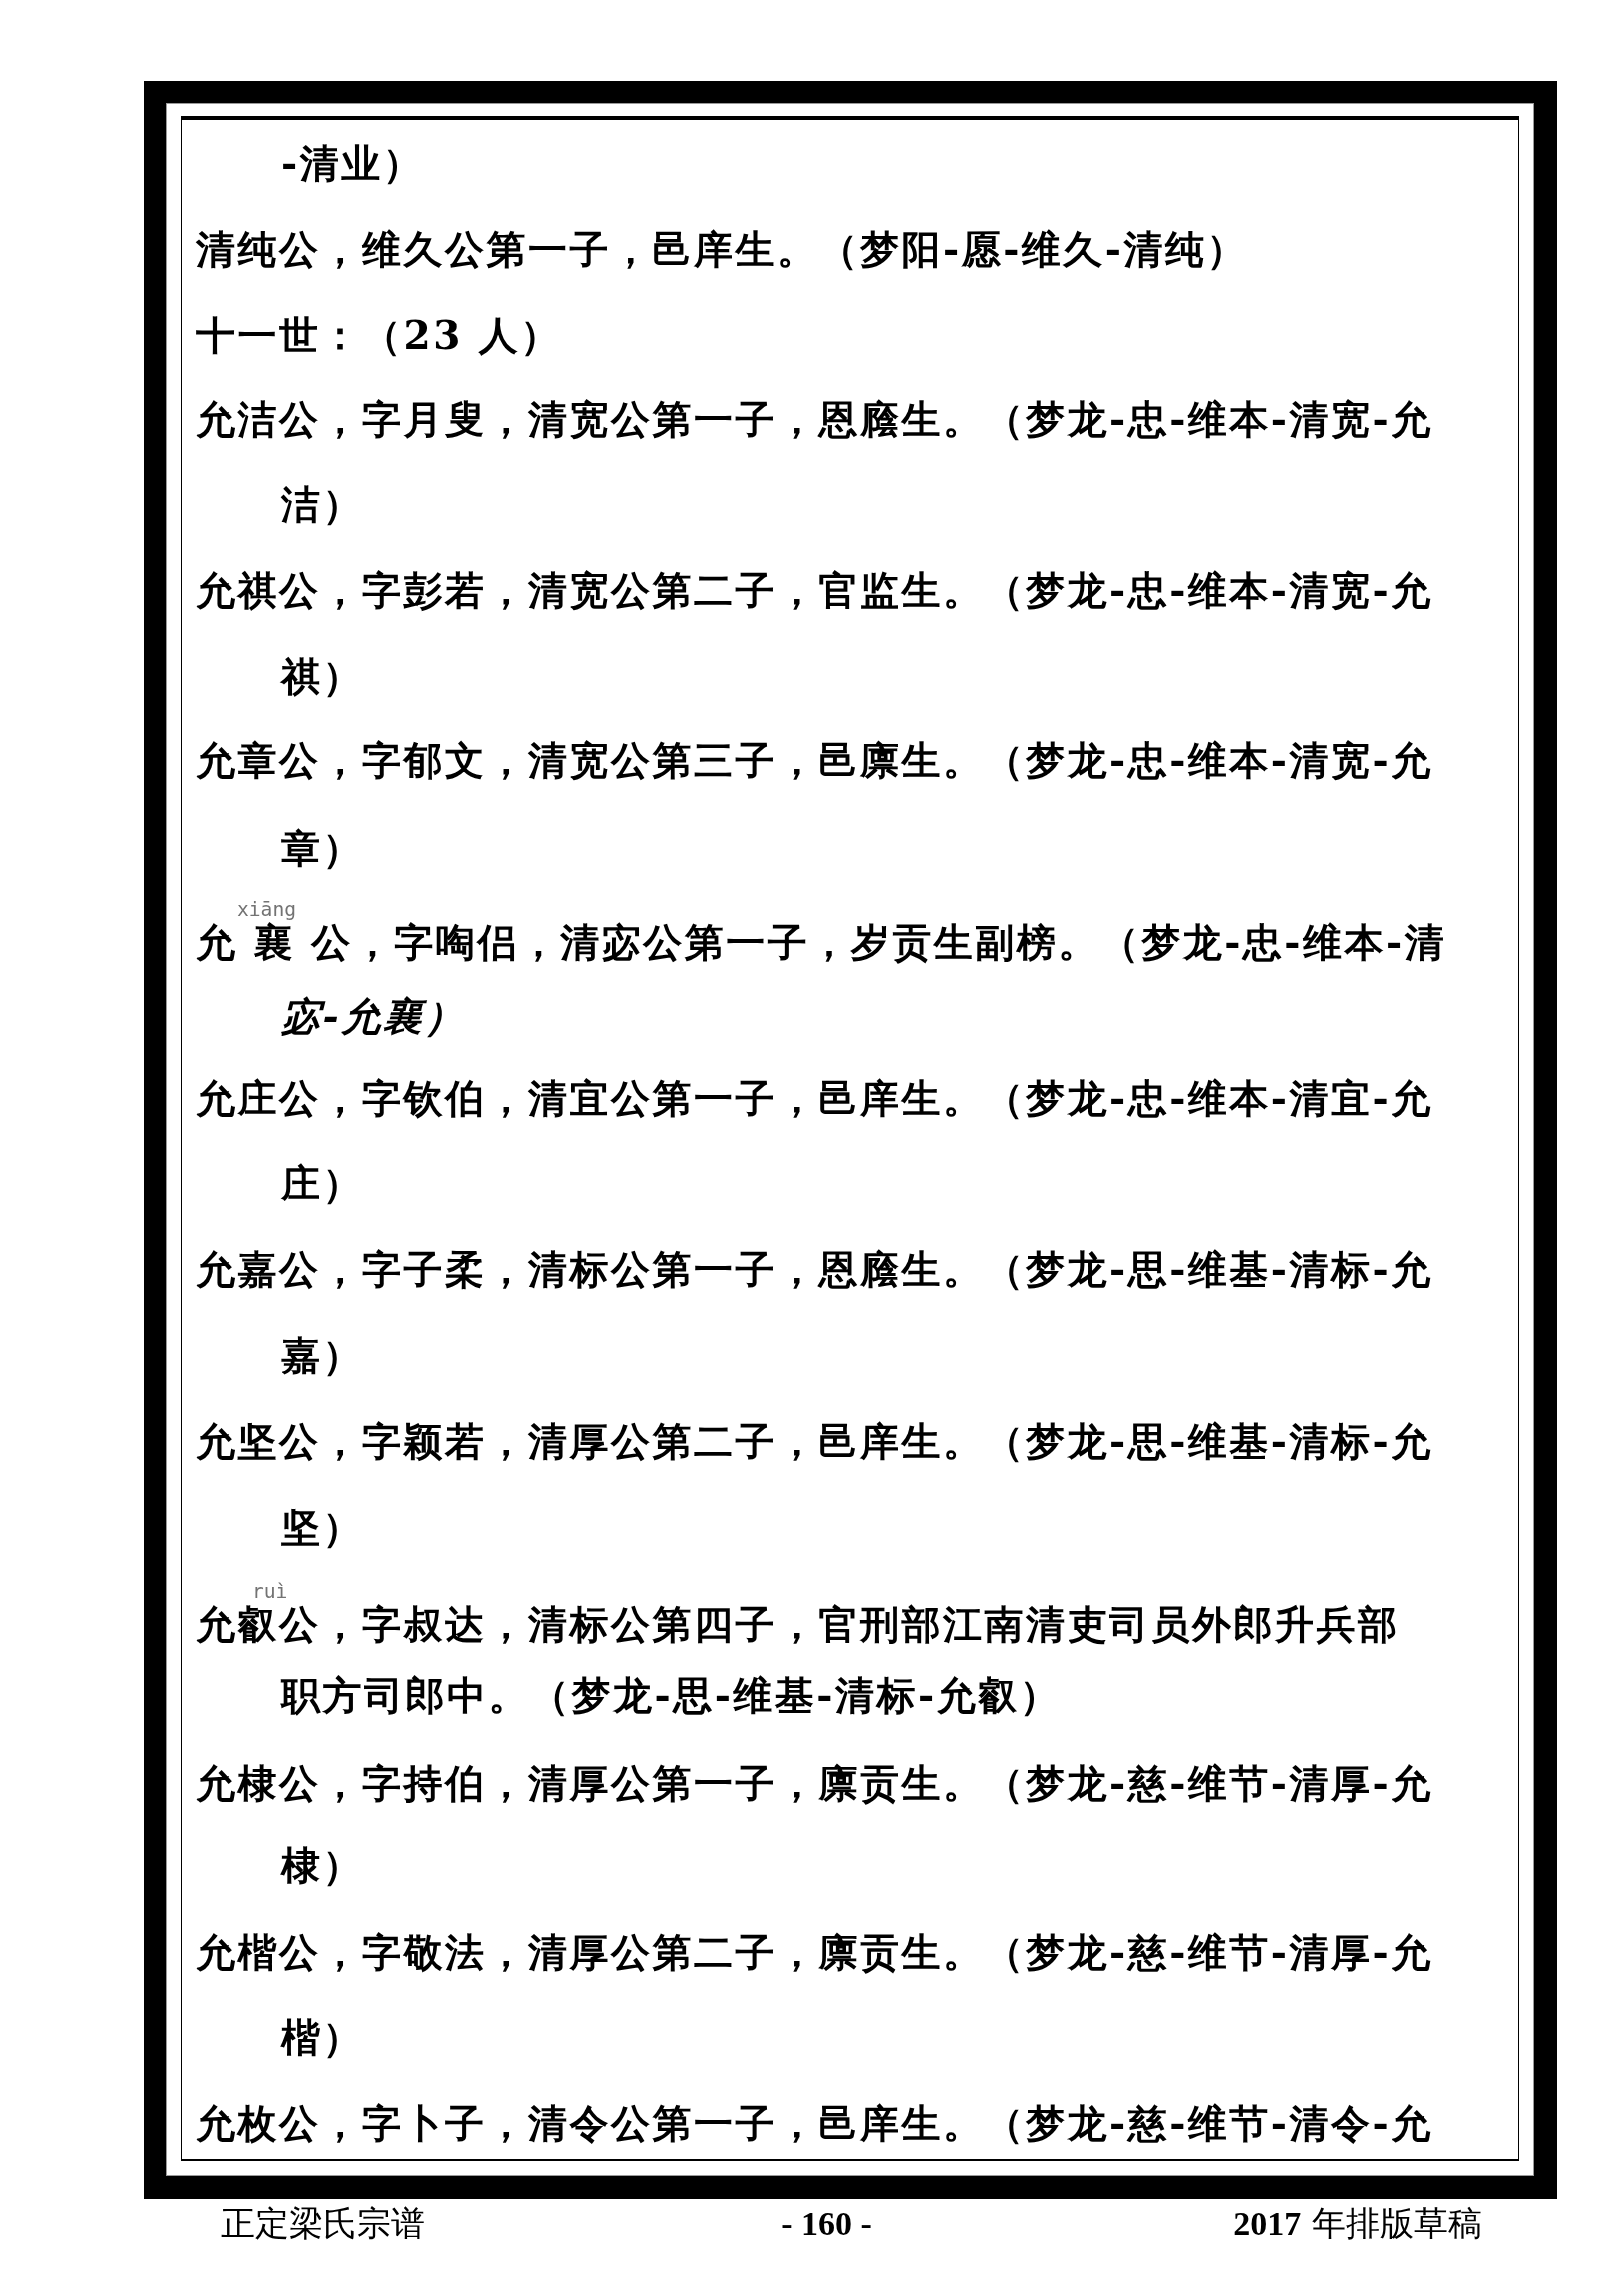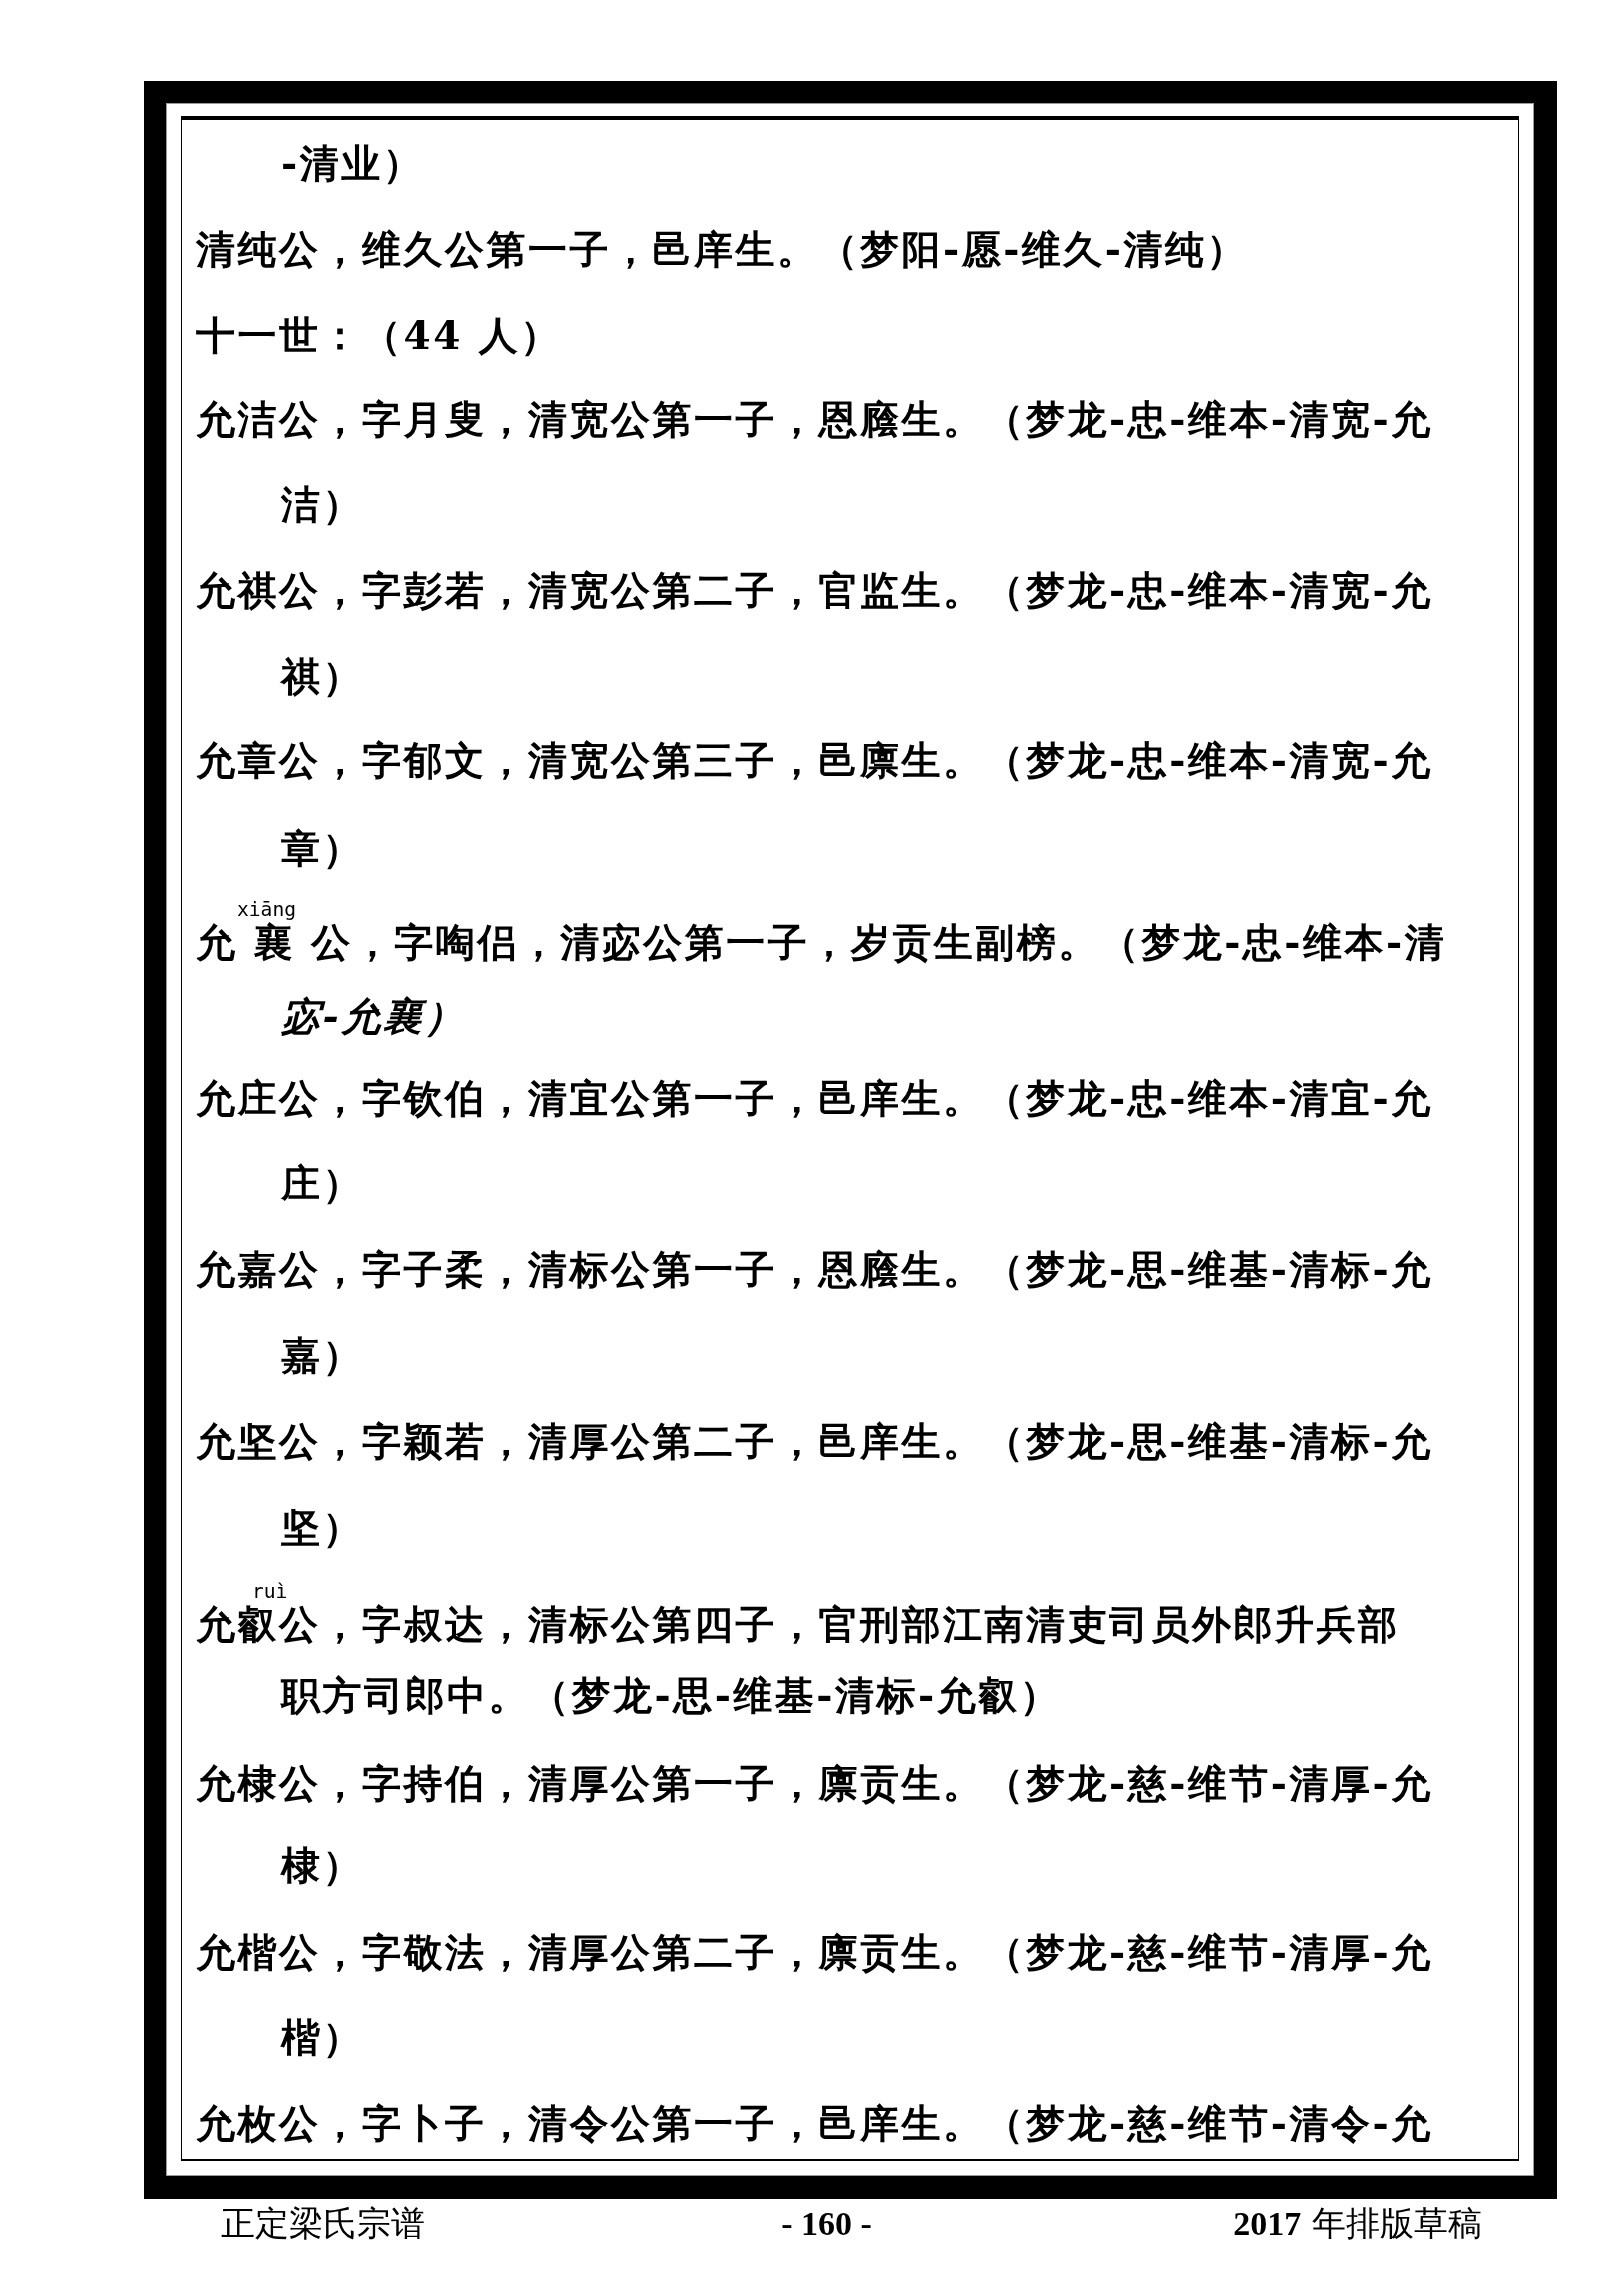--- a/index.html
+++ b/index.html
@@ -69,21 +69,21 @@
   .line.indent {
     left: 85px;
   }
   .ruby-note {
     position: absolute;
     font-family: "DejaVu Sans Mono", "Liberation Mono", monospace;
     font-size: 19.6px;
     font-weight: normal;
     line-height: 19.6px;
     letter-spacing: 0;
-    color: #000000;
+    color: #737373;
   }
   .footer {
     position: absolute;
     top: 2202px;
     height: 43px;
     line-height: 43px;
     font-size: 34px;
     white-space: nowrap;
   }
   .footer-left {
@@ -115,21 +115,21 @@
 </head>
 <body>
 
 <div class="outer-frame"></div>
 <div class="white-gap"></div>
 <div class="inner-box"></div>
 
 <div class="content" id="content">
     <div class="line indent" style="top: 16.4px;">-清业）</div>
     <div class="line" style="top: 102px;">清纯公，维久公第一子，邑庠生。（梦阳-愿-维久-清纯）</div>
-    <div class="line" style="top: 188px;">十一世：（44 人）</div>
+    <div class="line" style="top: 188px;">十一世：（23 人）</div>
     <div class="line" style="top: 272px;">允洁公，字月叟，清宽公第一子，恩廕生。（梦龙-忠-维本-清宽-允</div>
     <div class="line indent" style="top: 357px;">洁）</div>
     <div class="line" style="top: 443px;">允祺公，字彭若，清宽公第二子，官监生。（梦龙-忠-维本-清宽-允</div>
     <div class="line indent" style="top: 529px;">祺）</div>
     <div class="line" style="top: 613px;">允章公，字郁文，清宽公第三子，邑廪生。（梦龙-忠-维本-清宽-允</div>
     <div class="line indent" style="top: 701px;">章）</div>
     <div class="line" style="top: 795px;">允 襄 公，字啕侣，清宓公第一子，岁贡生副榜。（梦龙-忠-维本-清</div>
     <div class="ruby-note" style="left: 41px; top: 777px;">xiāng</div>
     <div class="line indent" style="top: 869px; font-style: italic;">宓-允襄）</div>
     <div class="line" style="top: 951px;">允庄公，字钦伯，清宜公第一子，邑庠生。（梦龙-忠-维本-清宜-允</div>

